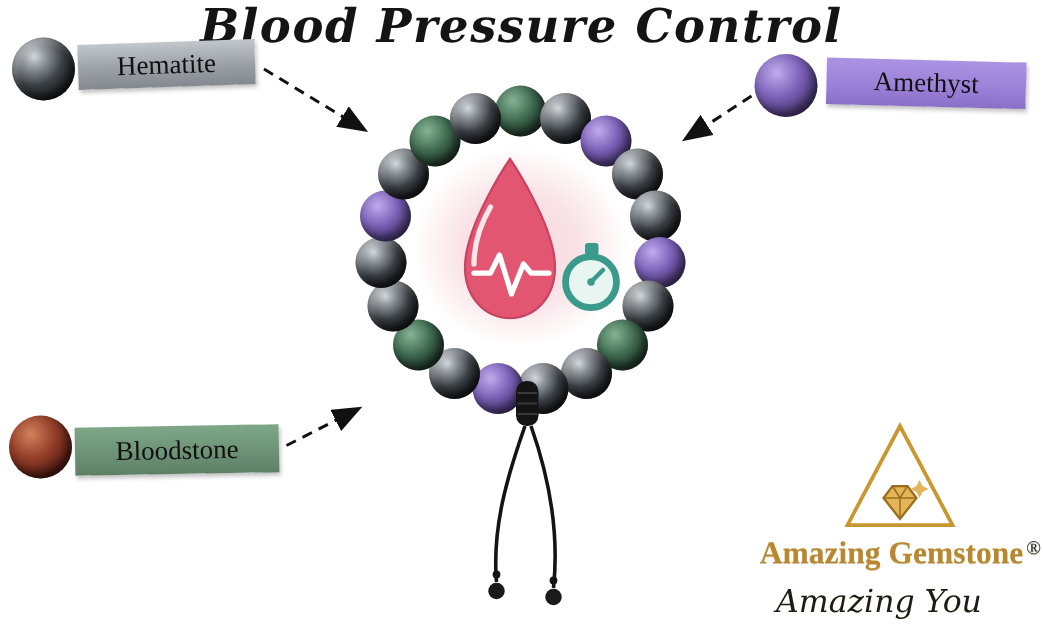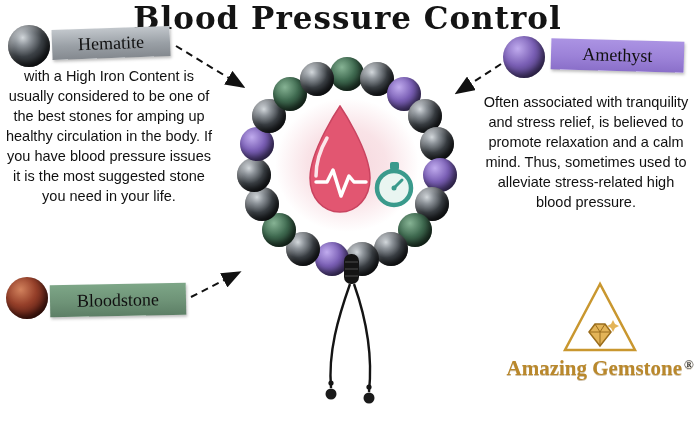--- a/index.html
+++ b/index.html
@@ -3,21 +3,21 @@
 <meta charset="utf-8">
 <style>
   html,body{margin:0;padding:0;background:#fff;}
   .canvas{
     position:relative;width:695px;height:427px;overflow:hidden;
     background:#ffffff;font-family:"Liberation Sans",sans-serif;color:#111;
   }
   
   .title{
     position:absolute;left:0;right:0;top:0;margin:0;text-align:center;
-    font-family:"DejaVu Serif",serif;font-weight:600;
+    font-family:"DejaVu Serif",serif;font-style:italic;font-weight:600;
     font-size:31px;letter-spacing:1px;color:#141414;
   }
   
   .stone-label{
     position:absolute;display:flex;align-items:center;justify-content:center;
     font-family:"Liberation Serif",serif;font-size:18px;color:#101010;
     box-shadow:1px 2px 3px rgba(0,0,0,.25);
   }
   .hematite-label{left:52px;top:28px;width:118px;height:30px;transform:rotate(-2deg);
     background:linear-gradient(180deg,#c2c7cc 0%,#9aa0a6 55%,#84898f 100%);}
@@ -64,27 +64,25 @@
 <body>
 
 <div class="canvas">
 
   <h1 class="title">Blood Pressure Control</h1>
 
   <div class="bead bead-lg hematite" style="left:8px;top:25px;"></div>
   <div class="stone-label hematite-label">
     <span>Hematite</span>
   </div>
-  <p class="para para-hematite">with a High Iron Content is usually considered to be one of the best stones for amping up healthy circulation in the body. If you have blood pressure issues it is the most suggested stone you need in your life.</p>
 
   <div class="bead bead-lg amethyst" style="left:503px;top:36px;"></div>
   <div class="stone-label amethyst-label">
     <span>Amethyst</span>
   </div>
-  <p class="para para-amethyst">Often associated with tranquility and stress relief, is believed to promote relaxation and a calm mind. Thus, sometimes used to alleviate stress-related high blood pressure.</p>
 
   <div class="bead bead-lg garnet" style="left:6px;top:277px;"></div>
   <div class="stone-label bloodstone-label">
     <span>Bloodstone</span>
   </div>
 
   <div class="blob"></div>
   <div id="bead-ring">
       <div class="bead bloodstone" style="left: 98px; top: 5px;"></div>
       <div class="bead hematite" style="left: 128.197px; top: 10.039px;"></div>
@@ -146,14 +144,15 @@
     <path d="M55 4 L20 70 L90 70 Z" fill="none" stroke="#c9972f" stroke-width="2.5"></path>
     <g>
       <path d="M44 52 L50 44 L60 44 L66 52 L55 66 Z" fill="#e3b458" stroke="#9a6d1c" stroke-width="1.5"></path>
       <path d="M44 52 H66 M50 44 L55 52 L60 44 M55 52 L55 66" stroke="#9a6d1c" stroke-width="1" fill="none"></path>
       <path d="M68 40 l2 4 l4 2 l-4 2 l-2 4 l-2 -4 l-4 -2 l4 -2 Z" fill="#e3b458"></path>
     </g>
   </svg>
   <p class="brand-name">
     <span>Amazing Gemstone</span><span class="brand-reg">®</span>
   </p>
+  <p class="brand-tagline">Amazing You</p>
 
 </div>
 
 </body></html>

